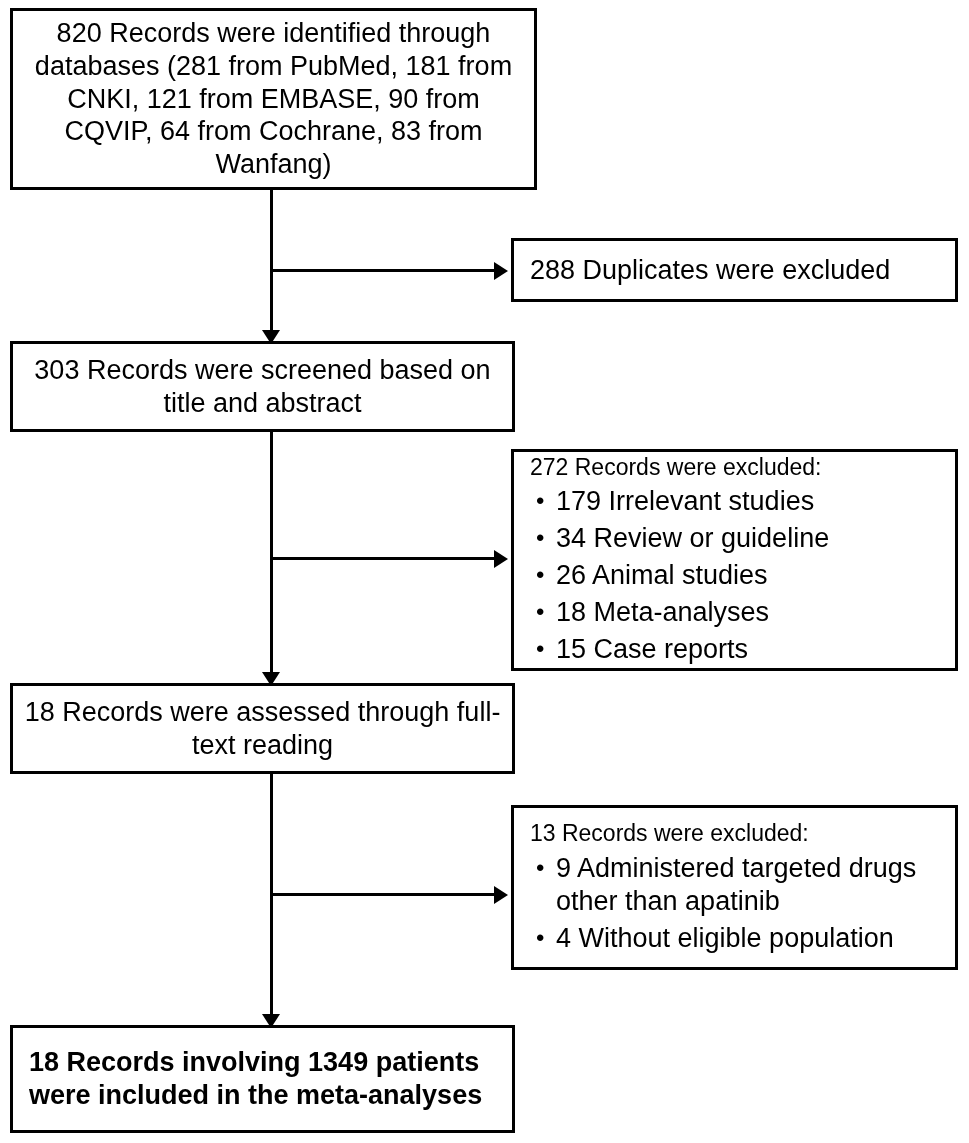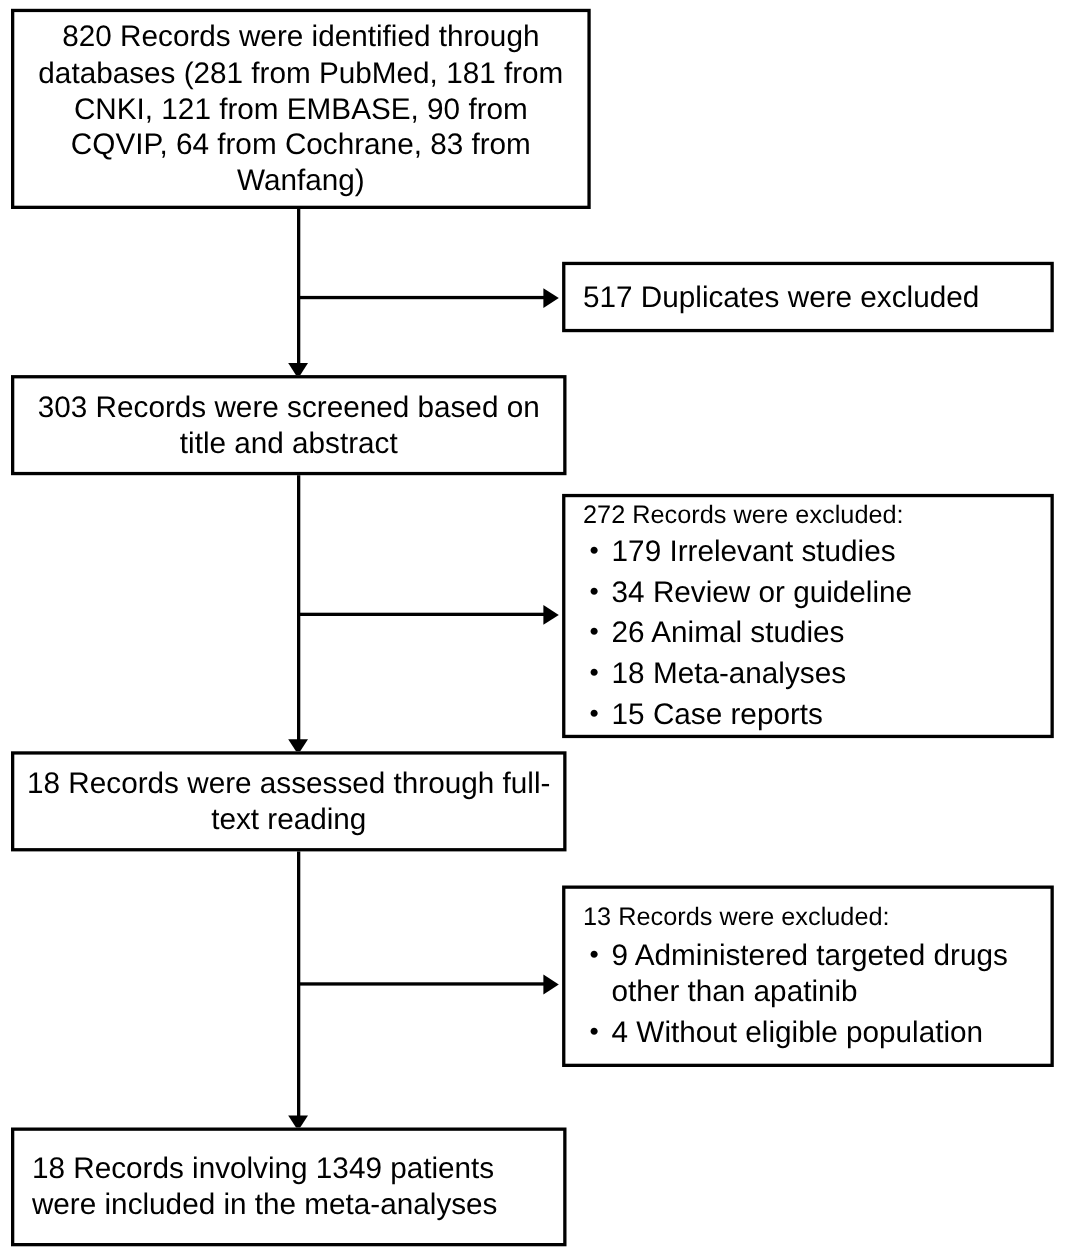--- a/index.html
+++ b/index.html
@@ -100,21 +100,21 @@
     <span class="inner">820 Records were identified through databases (281 from PubMed, 181 from CNKI, 121 from EMBASE, 90 from CQVIP, 64 from Cochrane, 83 from Wanfang)</span>
   </div>
 
   <div class="vline" style="left:270px; top:190px; height:148px;"></div>
   <div class="arrow-down" style="left:262px; top:330px;"></div>
 
   <div class="hline" style="left:270px; top:269px; width:225px;"></div>
   <div class="arrow-right" style="left:494px; top:262px;"></div>
 
   <div class="box left-align" style="left:511px; top:238px; width:447px; height:64px; padding-left:16px;">
-    <span class="inner">517 Duplicates were excluded</span>
+    <span class="inner">288 Duplicates were excluded</span>
   </div>
 
   <div class="box" style="left:10px; top:341px; width:505px; height:91px;">
     <span class="inner">303 Records were screened based on title and abstract</span>
   </div>
 
   <div class="vline" style="left:270px; top:432px; height:248px;"></div>
   <div class="arrow-down" style="left:262px; top:672px;"></div>
 
   <div class="hline" style="left:270px; top:557px; width:225px;"></div>
@@ -146,17 +146,17 @@
   <div class="box left-align" style="left:511px; top:805px; width:447px; height:165px; padding:8px 10px 8px 16px;">
     <div class="inner">
       <p class="excl-title">13 Records were excluded:</p>
       <ul class="excl-list">
         <li><span class="bullet">•</span><span>9 Administered targeted drugs other than apatinib</span></li>
         <li><span class="bullet">•</span><span>4 Without eligible population</span></li>
       </ul>
     </div>
   </div>
 
-  <div class="box left-align" style="left:10px; top:1025px; width:505px; height:108px; padding-left:16px;">
+  <div class="box left-align" style="left:10px; top:1025px; width:505px; height:108px; padding-left:16px;font-weight:bold;">
     <span class="inner">18 Records involving 1349 patients were included in the meta-analyses</span>
   </div>
 
 </div>
 
 </body></html>

